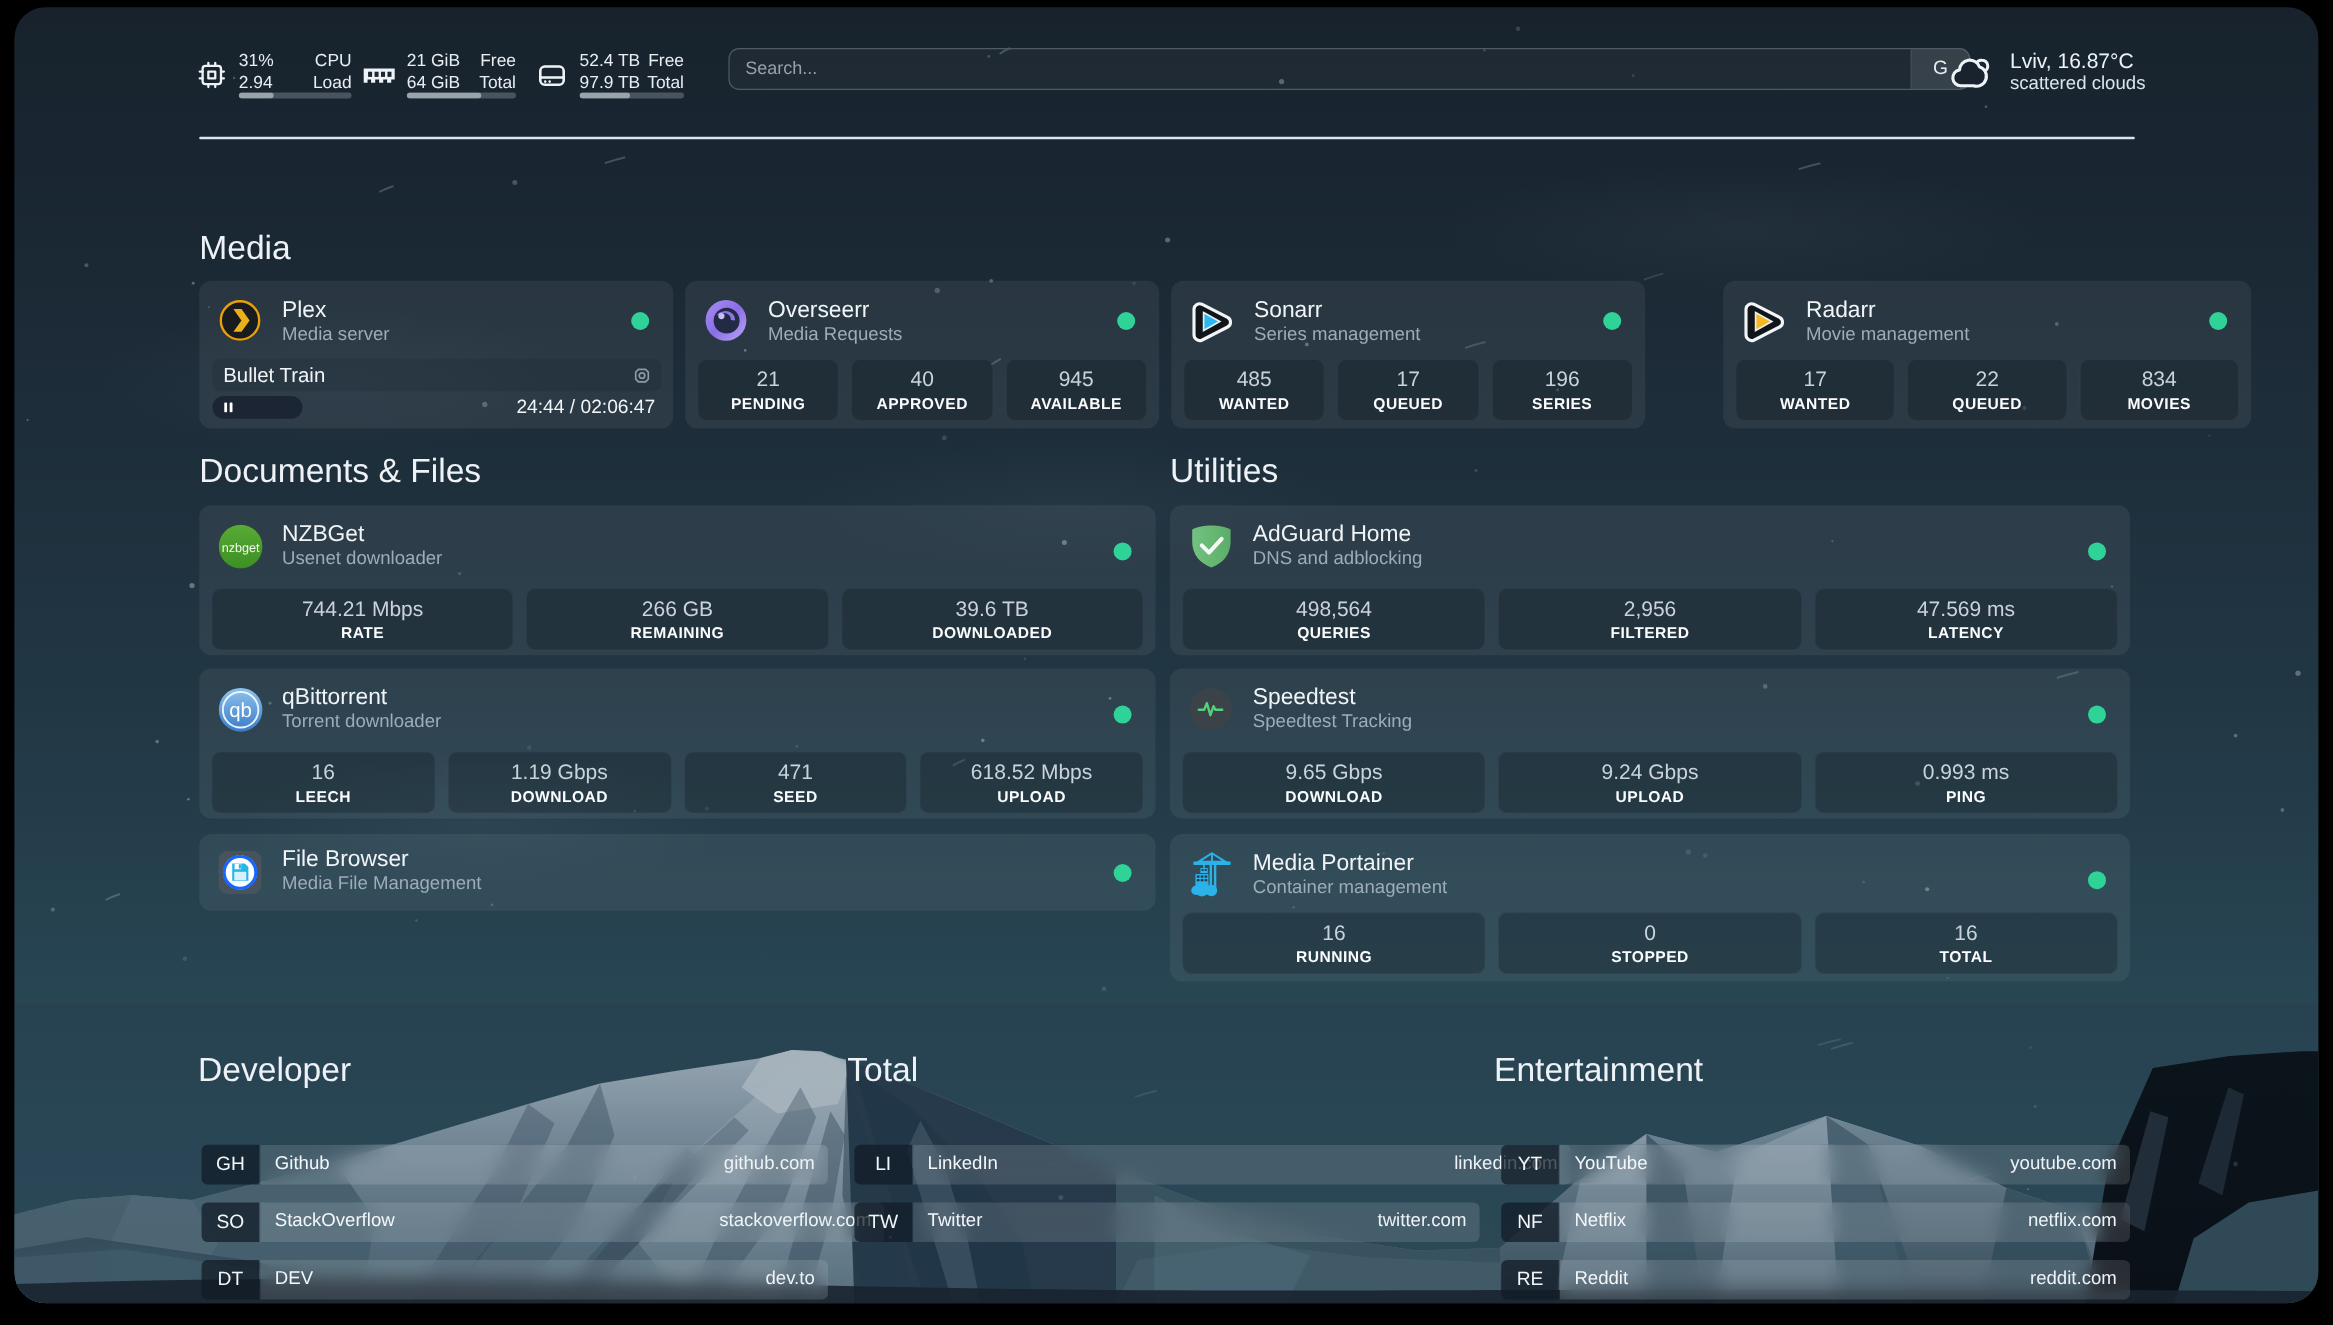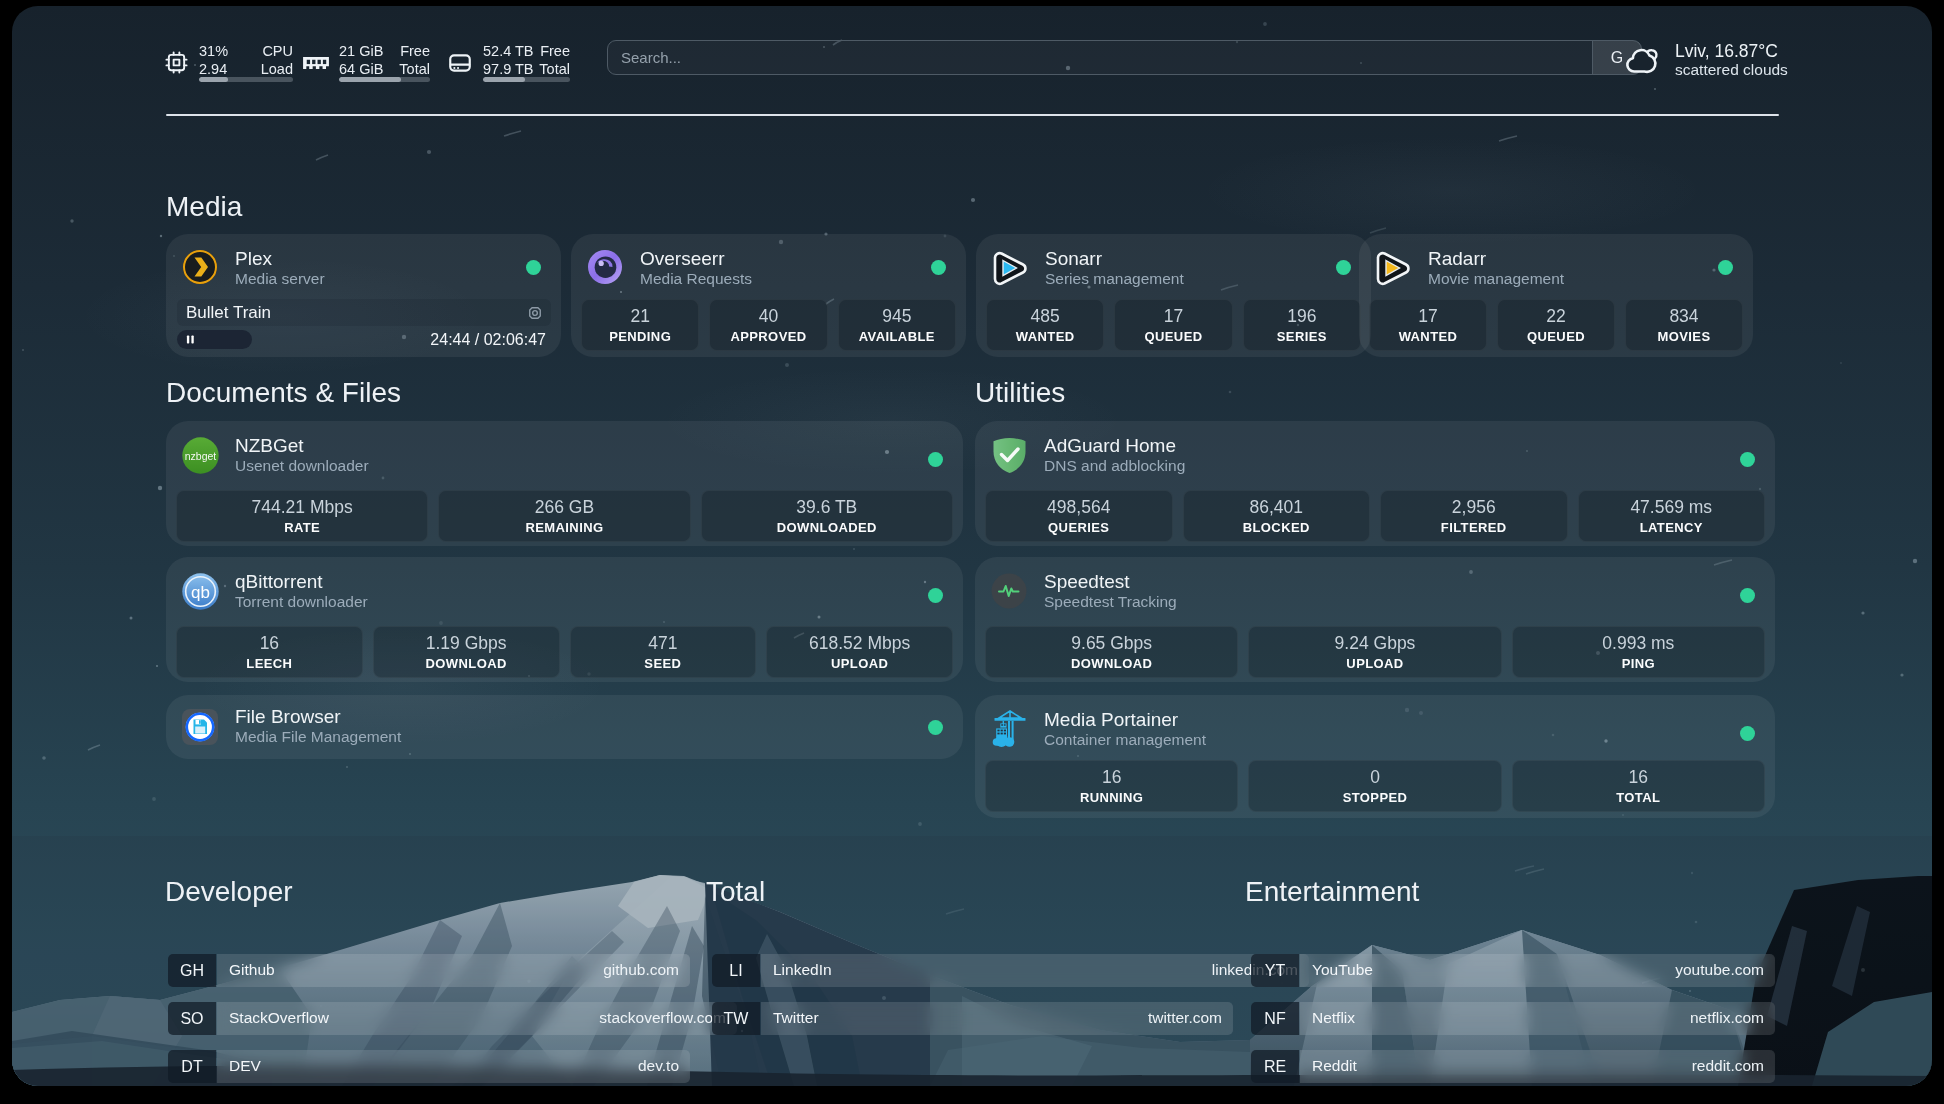--- a/index.html
+++ b/index.html
@@ -17,21 +17,21 @@
      background:rgba(255,255,255,0.03);}
   .search .ph{position:absolute;left:13px;top:8px;font-size:15px;color:#95a1ac;}
   .gbtn{position:absolute;right:0;top:0;bottom:0;width:49px;background:rgba(255,255,255,0.11);border-left:1.5px solid #4e5a65;
      border-radius:0 7px 7px 0;color:#e8edf2;font-size:16px;display:flex;align-items:center;justify-content:center;}
   .weather{position:absolute;left:1663px;top:36px;color:#edf2f6;}
   .weather .l1{font-size:17.5px;line-height:19px;}
   .weather .l2{font-size:15.5px;line-height:18px;color:#dde5ec;}
   .hr{position:absolute;left:154px;top:108px;width:1613px;height:2px;background:#dde3ea;border-radius:1px;}
   
   .stitle{position:absolute;color:#eef2f6;font-size:28px;line-height:28px;font-weight:400;}
-  .card{position:absolute;background:rgba(255,255,255,0.062);border-radius:22px;}
+  .card{position:absolute;background:rgba(255,255,255,0.062);border-radius:10px;}
   .cicon{position:absolute;left:16px;top:15px;width:36px;height:36px;}
   .ctitle{position:absolute;left:69px;top:14px;font-size:19px;line-height:22px;color:#f0f4f7;font-weight:500;}
   .csub{position:absolute;left:69px;top:36px;font-size:15.5px;line-height:18px;color:#9cacba;}
   .dot{position:absolute;right:20px;top:26px;width:15px;height:15px;border-radius:50%;background:#2fd398;}
   .stats{position:absolute;left:10px;right:10px;top:65px;display:flex;gap:10px;}
   .sbox{flex:1;height:52px;background:rgba(8,18,26,0.28);border:1px solid rgba(255,255,255,0.05);border-radius:8px;
       text-align:center;padding-top:7px;}
   .snum{font-size:17.5px;line-height:19px;color:#c9d3db;}
   .slab{font-size:13px;line-height:17px;color:#fbfcfd;font-weight:700;letter-spacing:0.4px;margin-top:2px;}
   
@@ -352,21 +352,21 @@
         <div class="sbox">
             <div class="snum">17</div>
             <div class="slab">QUEUED</div>
           </div>
         <div class="sbox">
             <div class="snum">196</div>
             <div class="slab">SERIES</div>
           </div>
       </div>
     </div>
-    <div class="card" style="left:1347px;top:228px;width:394px;height:123px">
+    <div class="card" style="left:1424px;top:228px;width:440px;height:123px">
       <div class="cicon"><svg width="38" height="38" viewBox="0 0 38 38">
             <path d="M9.5 4.5 31 15.5a4.5 4.5 0 0 1 0 8L9.5 34.5 A4.8 4.8 0 0 1 3 30V8.5A4.8 4.8 0 0 1 9.5 4.5Z" fill="#10151a" stroke="#f2f5f7" stroke-width="2.6"></path>
             <path d="M11 11.5 24.5 19 11 26.5Z" fill="#f5b91e" stroke="#e8edf1" stroke-width="1.4"></path>
           </svg></div>
       <div class="ctitle">Radarr</div>
         <div class="csub">Movie management</div>
         <div class="dot"></div>
       <div class="stats">
         <div class="sbox">
             <div class="snum">17</div>
@@ -424,24 +424,20 @@
             <path d="M18.5 1C13 1 6.5 2.3 2.5 4.2v10.3c0 10.5 6.6 18.2 16 21.5 9.4-3.3 16-11 16-21.5V4.2C30.5 2.3 24 1 18.5 1Z" fill="url(#adg)"></path>
             <path d="M10.5 17.5l6 6L27 12" fill="none" stroke="#f6faf7" stroke-width="3.4" stroke-linecap="round" stroke-linejoin="round"></path>
           </svg></div>
       <div class="ctitle">AdGuard Home</div>
         <div class="csub">DNS and adblocking</div>
         <div class="dot" style="top:31px"></div>
       <div class="stats" style="top:69px">
         <div class="sbox">
             <div class="snum">498,564</div>
             <div class="slab">QUERIES</div>
-          </div>
-        <div class="sbox">
-            <div class="snum">86,401</div>
-            <div class="slab">BLOCKED</div>
           </div>
         <div class="sbox">
             <div class="snum">2,956</div>
             <div class="slab">FILTERED</div>
           </div>
         <div class="sbox">
             <div class="snum">47.569 ms</div>
             <div class="slab">LATENCY</div>
           </div>
       </div>

